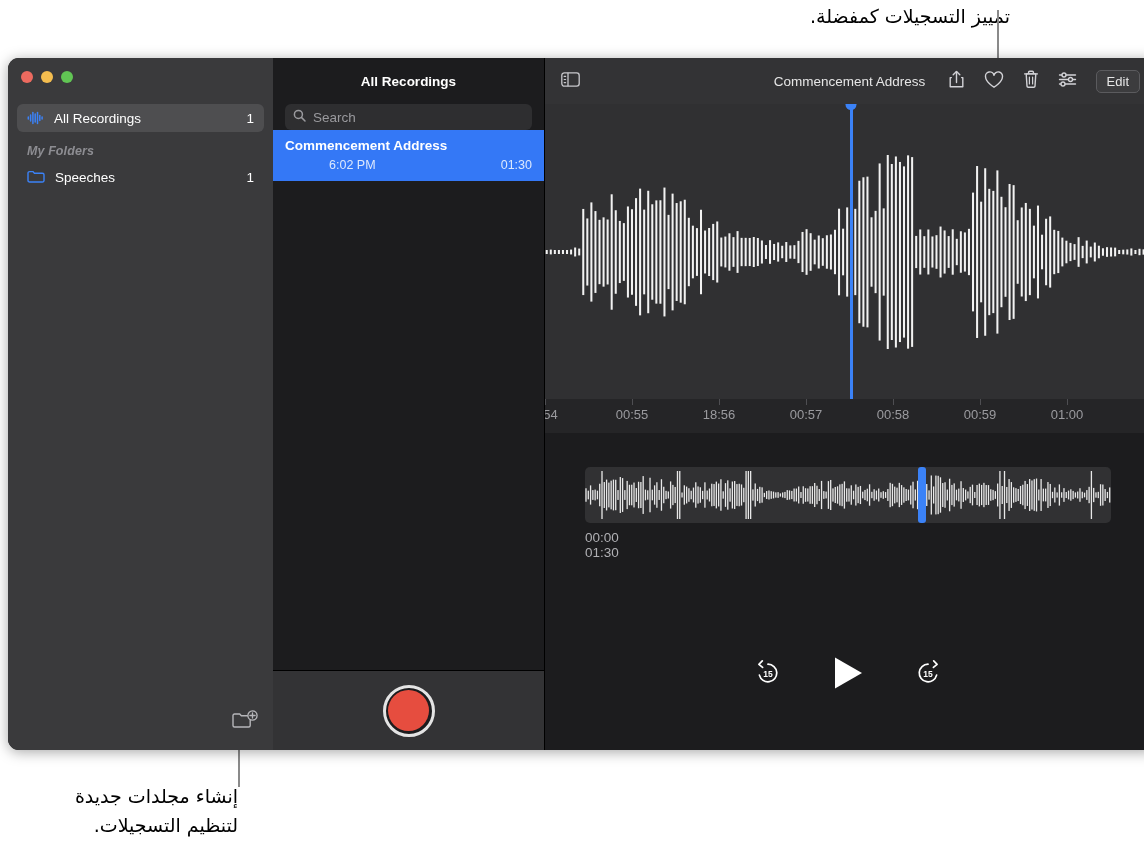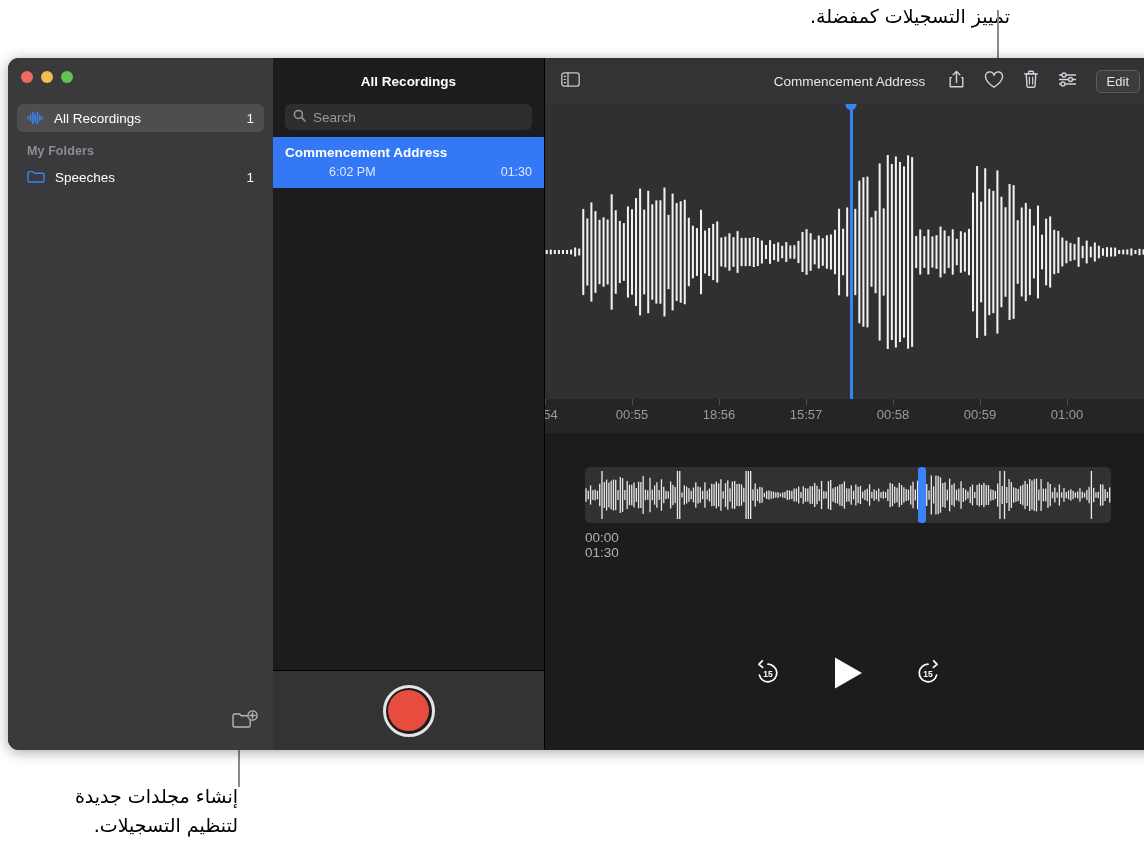--- a/index.html
+++ b/index.html
@@ -60,42 +60,42 @@
   .side-row {
     height: 28px; margin: 0 9px; border-radius: 6px;
     display: flex; align-items: center; gap: 10px;
     padding: 0 10px; color: #fff; font-size: 13.5px;
   }
   .side-row.selected { background: #4e4e50; }
   .side-row .count { margin-left: auto; font-size: 13.5px; color: #fff; }
   .side-label { font-weight: 400; }
   .side-header {
     color: #8d8d92; font-size: 12.5px; font-weight: 600;
-    padding: 12px 0 5px 19px; letter-spacing: .1px;
+    padding: 12px 0 5px 19px; letter-spacing: .1px; font-style: italic;
   }
   .icon-wave { width: 17px; height: 14px; display: block; }
   .icon-folder { width: 18px; height: 14px; display: block; }
 
   #newfolder {
     position: absolute; left: 222px; bottom: 16px;
     width: 30px; height: 26px; cursor: pointer;
   }
 
   
   #list {
     width: 272px; flex: 0 0 272px;
     background: #1c1c1e;
     display: flex; flex-direction: column;
     border-right: 1px solid #000;
   }
   #list-title {
     height: 46px; display: flex; align-items: center; justify-content: center;
     color: #fff; font-size: 13.5px; font-weight: 700;
   }
-  #search-wrap { padding: 0 12px 7px; }
+  #search-wrap { padding: 0 12px 0; }
   #search-box {
     height: 26px; background: #2e2e30; border-radius: 6px;
     display: flex; align-items: center; gap: 7px; padding: 0 8px;
   }
   #search-input {
     background: transparent; border: 0; outline: 0;
     color: #d8d8d8; font-size: 13.5px;
     font-family: "Liberation Sans", sans-serif; width: 100%;
   }
   #search-input::placeholder { color: #9a9a9e; }
@@ -473,21 +473,21 @@
       </div>
 
       <div id="ruler">
           <div class="tick" style="left:0px"></div>
           <div class="tick-label" style="left:0px">0:54</div>
           <div class="tick" style="left:87px"></div>
           <div class="tick-label" style="left:87px">00:55</div>
           <div class="tick" style="left:174px"></div>
           <div class="tick-label" style="left:174px">18:56</div>
           <div class="tick" style="left:261px"></div>
-          <div class="tick-label" style="left:261px">15:57</div>
+          <div class="tick-label" style="left:261px">00:57</div>
           <div class="tick" style="left:348px"></div>
           <div class="tick-label" style="left:348px">00:58</div>
           <div class="tick" style="left:435px"></div>
           <div class="tick-label" style="left:435px">00:59</div>
           <div class="tick" style="left:522px"></div>
           <div class="tick-label" style="left:522px">01:00</div>
         </div>
 
       <div id="lower">
         <div id="overview-wrap">

